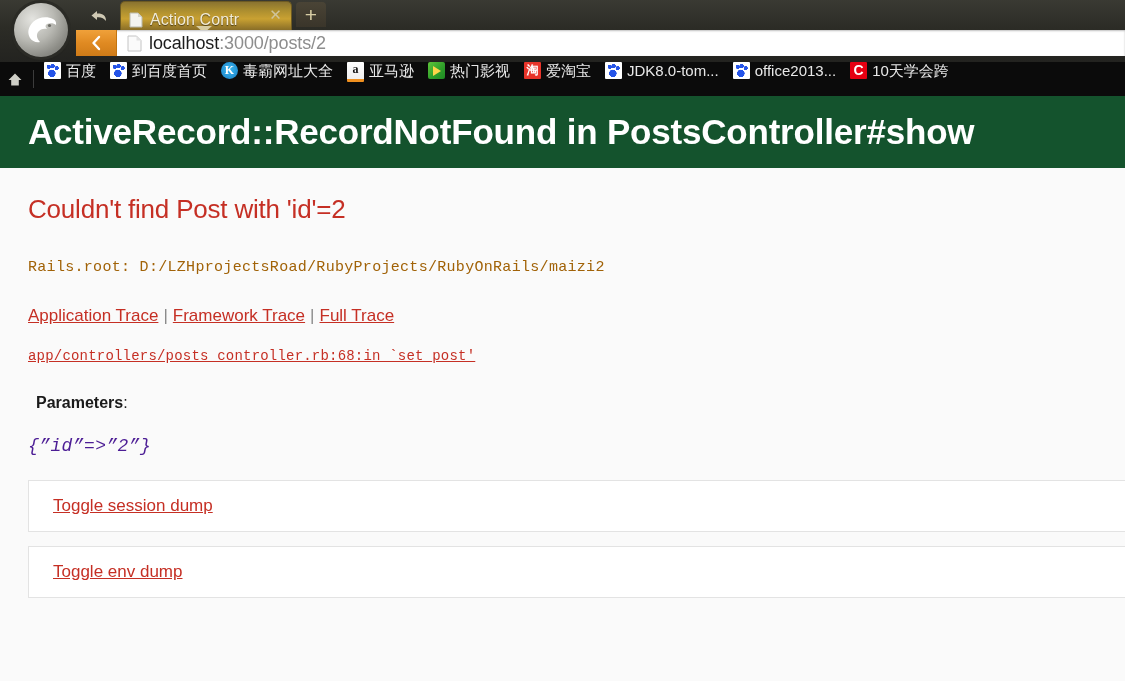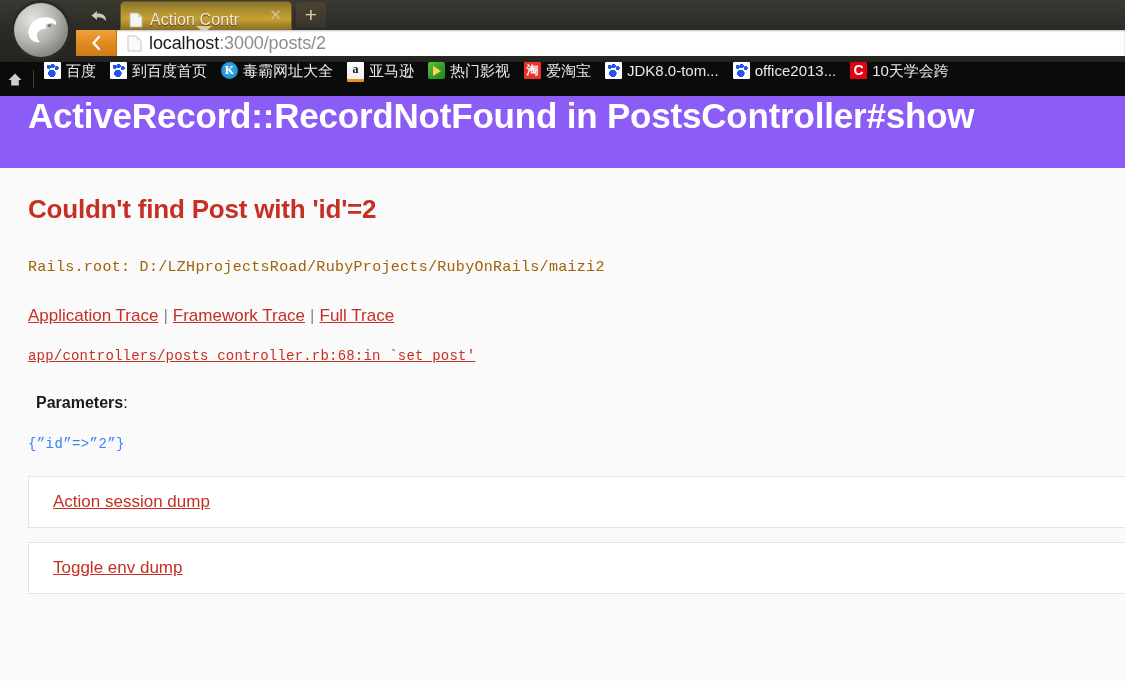--- a/index.html
+++ b/index.html
@@ -241,45 +241,45 @@
 
   
   .page {
     position: relative;
     width: 1125px;
     height: 585px;
     background: #fafafa;
     overflow: hidden;
   }
   .error-header {
-    background: #8b5cf6;
+    background: #14532d;
     height: 72px;
     display: flex;
-    align-items: flex-start;
+    align-items: center;
     padding: 0 0 0 28px;
     box-sizing: border-box;
   }
   .error-header h1 {
     margin: 0;
     color: #ffffff;
     font-size: 35px;
     font-weight: bold;
     letter-spacing: -.2px;
     line-height: 40px;
     white-space: nowrap;
   }
   .page-body {
     padding: 0 28px;
   }
   .error-message {
     margin: 0;
     padding-top: 26px;
     color: #c52f24;
     font-size: 26px;
-    font-weight: bold;
+    font-weight: normal;
     letter-spacing: -.2px;
   }
   .rails-root {
     margin: 0;
     padding-top: 34px;
     font-family: "Liberation Mono", "DejaVu Sans Mono", monospace;
     font-size: 15px;
     color: #a16207;
     letter-spacing: .3px;
     white-space: nowrap;
@@ -316,23 +316,24 @@
   }
   .params-label {
     padding-top: 30px;
     font-size: 16px;
     color: #1a1a1a;
   }
   .params-label b { font-weight: bold; margin-left: 8px; }
   .params-value {
     padding-top: 24px;
     font-family: "Liberation Mono", "DejaVu Sans Mono", monospace;
-    font-size: 14px;
-    color: #3b82f6;
+    font-size: 18px;
+    color: #4c1d95;
     letter-spacing: .4px;
+    font-style: italic;
   }
   .dump-box {
     margin-top: 24px;
     margin-right: -28px;
     border: 1px solid #e3e3e3;
     border-right: none;
     background: #ffffff;
     height: 52px;
     display: flex;
     align-items: center;
@@ -461,21 +462,21 @@
     <div class="trace-line">
       <a href="#">app/controllers/posts_controller.rb:68:in `set_post'</a>
     </div>
 
 
     <div class="params-label"><b>Parameters</b><span>:</span></div>
 
     <div class="params-value">{”id”=&gt;”2”}</div>
 
     <div class="dump-box">
-      <a href="#">Action session dump</a>
+      <a href="#">Toggle session dump</a>
     </div>
 
     <div class="dump-box">
       <a href="#">Toggle env dump</a>
     </div>
 
   </div>
 </div>
 
 </body></html>

